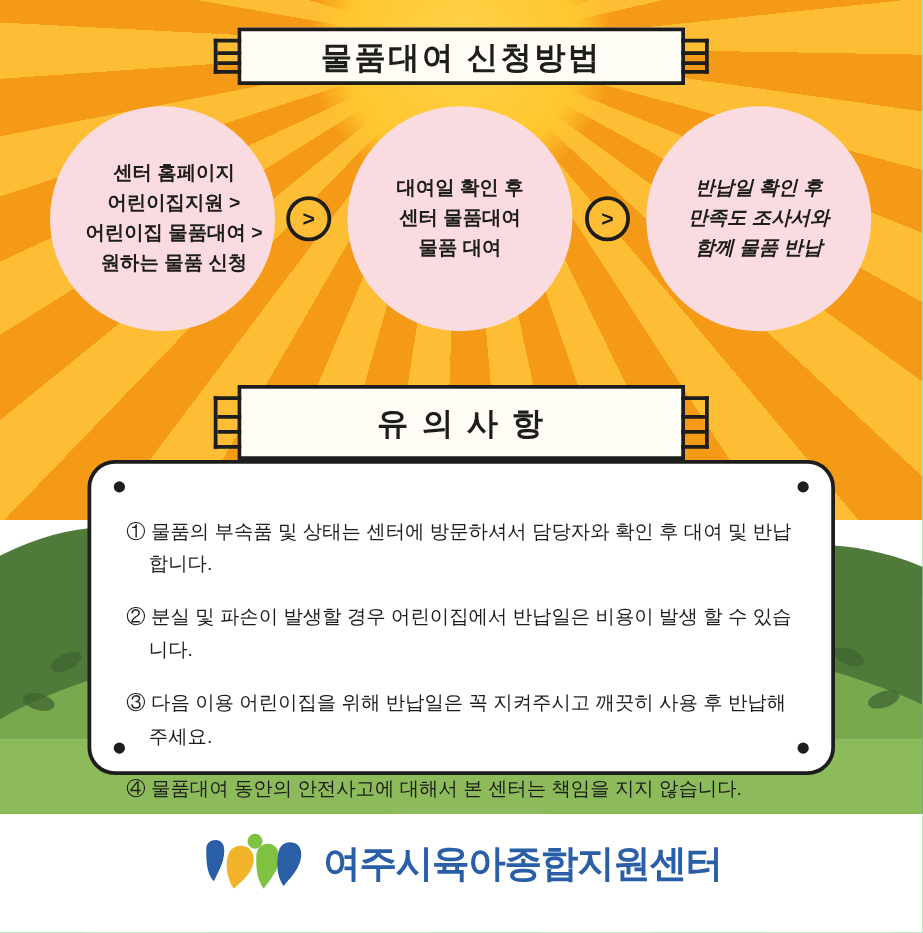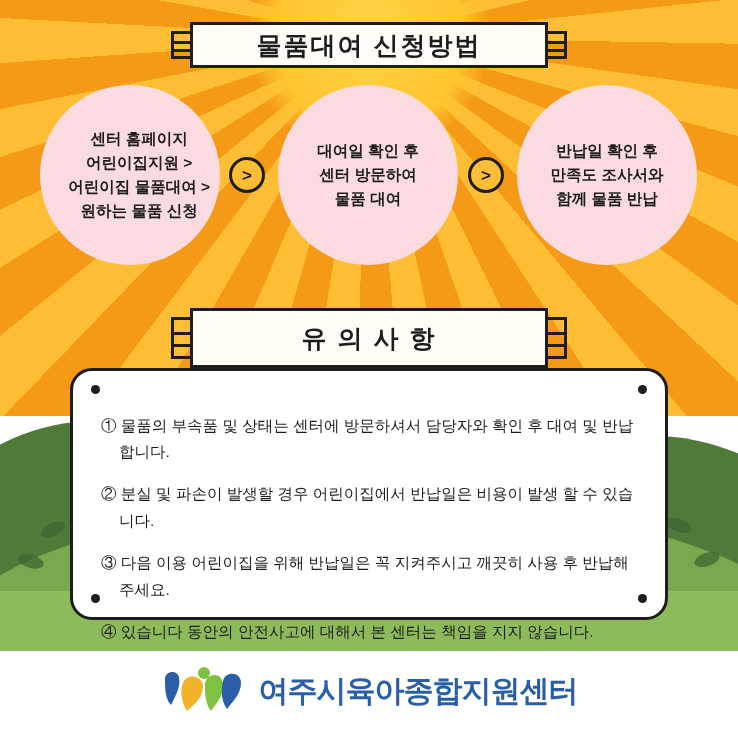--- a/index.html
+++ b/index.html
@@ -121,21 +121,21 @@
   .circle .ctext {
     font-size: 15.5px;
     font-weight: bold;
     color: #1d1d1b;
     line-height: 1.55;
     white-space: pre-line;
     padding: 0 10px;
   }
   #step-1 { left: 40px;  top: 85px; justify-content: flex-end; }
   #step-2 { left: 278px; top: 85px; }
-  #step-3 { left: 517px; top: 85px; }
+  #step-3 { left: 517px; top: 85px; font-style: italic; }
 
   .arrow {
     position: absolute;
     width: 36px; height: 36px;
     border-radius: 50%;
     border: 3px solid #1d1d1b;
     background: #fdbe35;
     display: flex; align-items: center; justify-content: center;
     font-size: 17px; font-weight: bold; color: #1d1d1b;
     line-height: 1;
@@ -225,21 +225,21 @@
     <div class="ctext">센터 홈페이지
 어린이집지원 &gt;
 어린이집 물품대여 &gt;
 원하는 물품 신청</div>
   </div>
   <div class="arrow" id="arrow-1">
     <span>&gt;</span>
   </div>
   <div class="circle" id="step-2">
     <div class="ctext">대여일 확인 후
-센터 방문하여
+센터 물품대여
 물품 대여</div>
   </div>
   <div class="arrow" id="arrow-2">
     <span>&gt;</span>
   </div>
   <div class="circle" id="step-3">
     <div class="ctext">반납일 확인 후
 만족도 조사서와
 함께 물품 반납</div>
   </div>
@@ -257,21 +257,21 @@
   </div>
 
   <div id="notes-card">
     <span class="dot tl"></span>
     <span class="dot tr"></span>
     <span class="dot bl"></span>
     <span class="dot br"></span>
     <p class="note-item">① 물품의 부속품 및 상태는 센터에 방문하셔서 담당자와 확인 후 대여 및 반납합니다.</p>
     <p class="note-item">② 분실 및 파손이 발생할 경우 어린이집에서 반납일은 비용이 발생 할 수 있습니다.</p>
     <p class="note-item">③ 다음 이용 어린이집을 위해 반납일은 꼭 지켜주시고 깨끗히 사용 후 반납해주세요.</p>
-    <p class="note-item">④ 있습니다 동안의 안전사고에 대해서 본 센터는 책임을 지지 않습니다.</p>
+    <p class="note-item">④ 물품대여 동안의 안전사고에 대해서 본 센터는 책임을 지지 않습니다.</p>
   </div>
 
   <div id="footer">
     <svg id="footer-logo" viewBox="0 0 86 52">
       <path d="M4 14 C4 6, 16 4, 18 12 C20 22, 14 32, 10 40 C4 34, 4 22, 4 14 Z" fill="#2a5fa8"></path>
       <path d="M22 18 C26 8, 42 10, 42 22 C42 34, 30 42, 26 46 C22 40, 18 28, 22 18 Z" fill="#f0b32a"></path>
       <path d="M44 20 C44 8, 60 6, 62 18 C64 30, 54 40, 50 46 C44 38, 44 28, 44 20 Z" fill="#7fc242"></path>
       <path d="M62 16 C64 6, 80 6, 80 18 C80 30, 70 38, 66 44 C60 36, 60 24, 62 16 Z" fill="#2a5fa8"></path>
       <circle cx="43" cy="8" r="6" fill="#7fc242"></circle>
     </svg>

